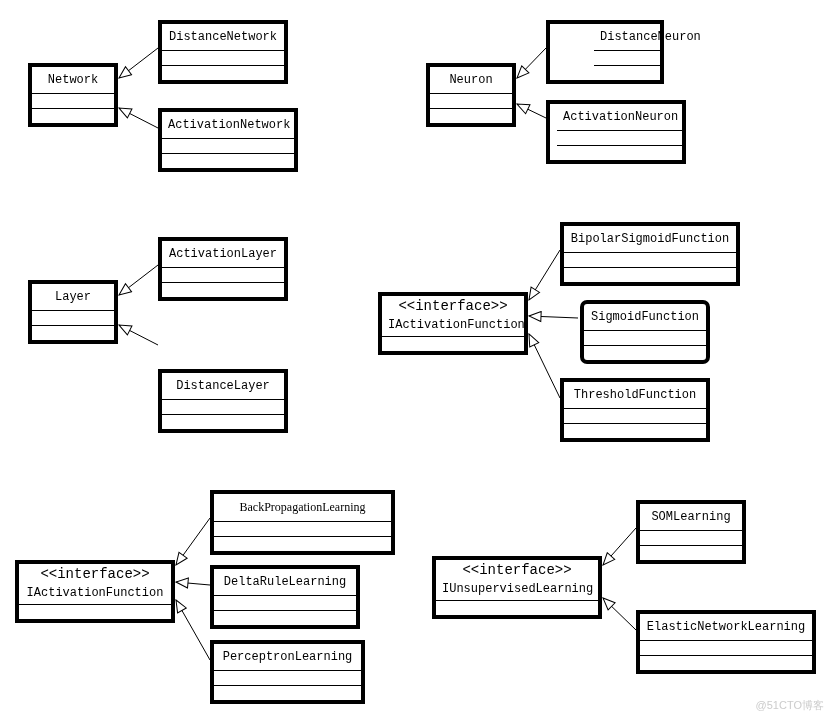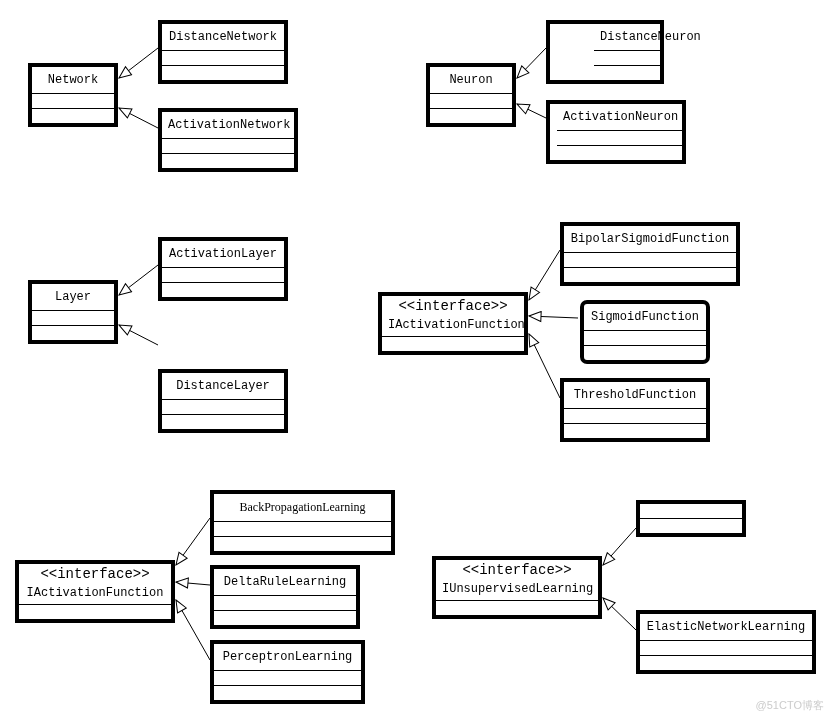--- a/index.html
+++ b/index.html
@@ -146,20 +146,21 @@
   <div class="attrs"></div>
   <div class="ops"></div>
 </div>
 
 <div class="uml-class" style="left:432px; top:556px; width:170px;">
   <div class="stereo">&lt;&lt;interface&gt;&gt;</div>
   <div class="name">IUnsupervisedLearning</div>
   <div class="ops"></div>
 </div>
 <div class="uml-class" style="left:636px; top:500px; width:110px;">
+  <div class="name nostereo">SOMLearning</div>
   <div class="attrs"></div>
   <div class="ops"></div>
 </div>
 <div class="uml-class" style="left:636px; top:610px; width:180px;">
   <div class="name nostereo">ElasticNetworkLearning</div>
   <div class="attrs"></div>
   <div class="ops"></div>
 </div>
 
 <svg class="arrows">

